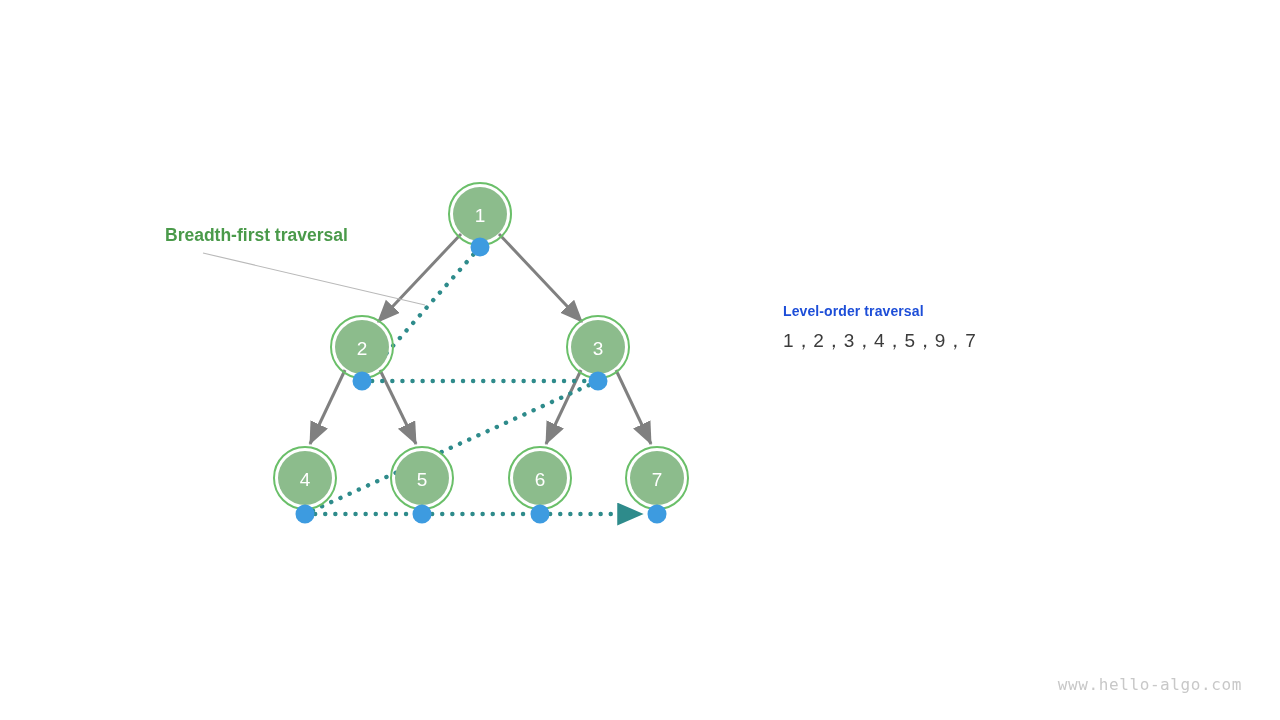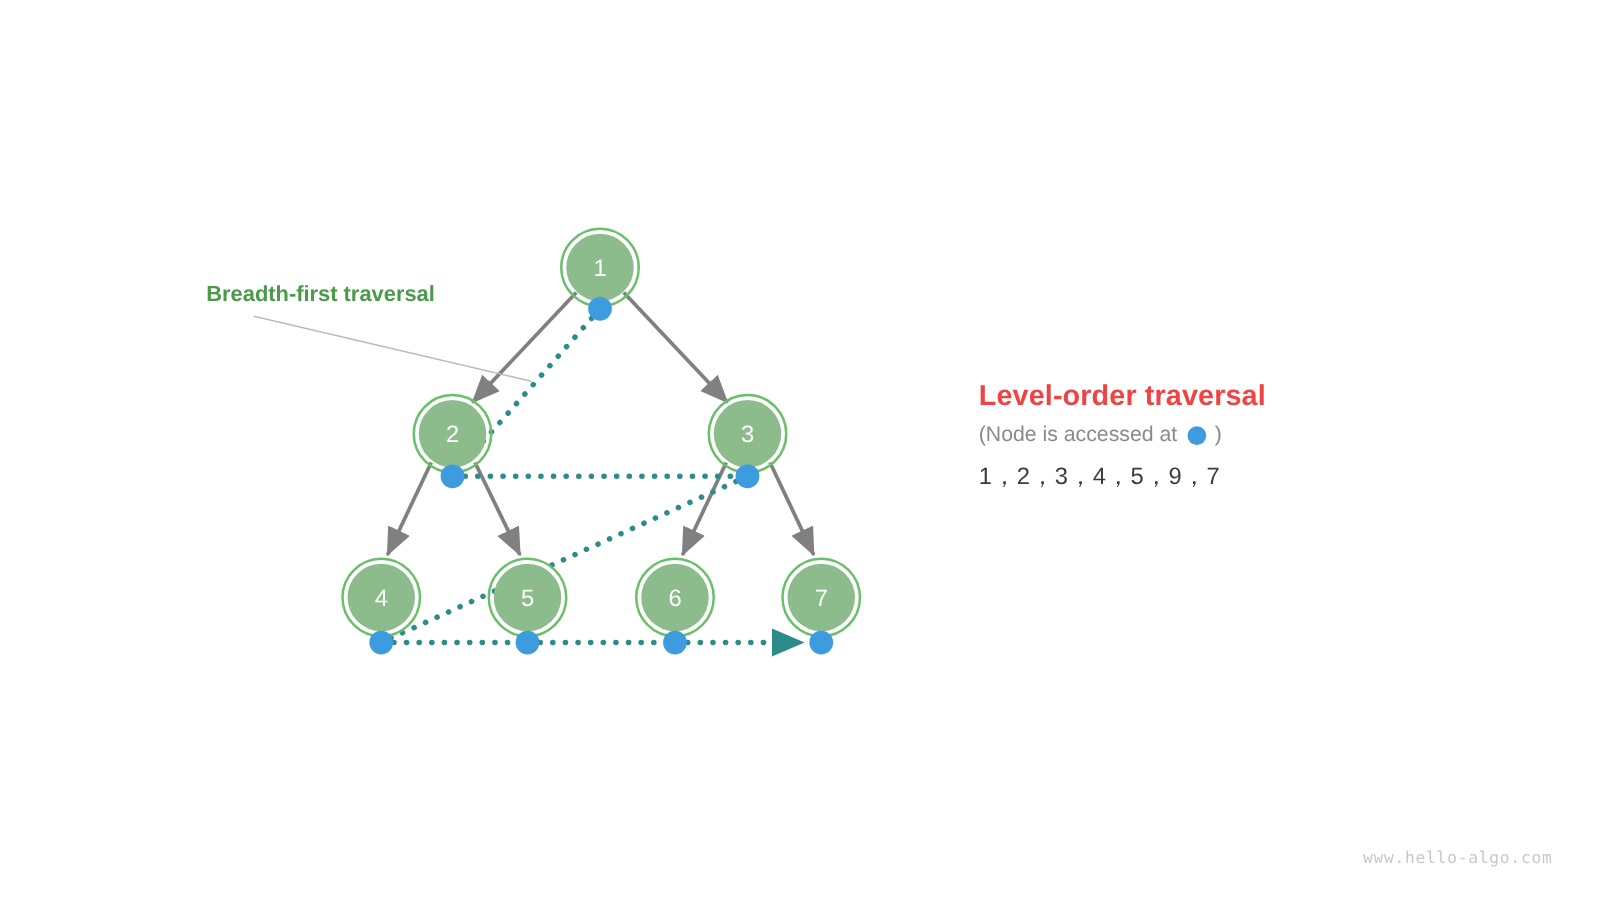--- a/index.html
+++ b/index.html
@@ -41,23 +41,23 @@
     fill: #4a9a4a;
   }
   
   #legend-panel {
     position: absolute;
     left: 783px;
     top: 303px;
     width: 420px;
   }
   #legend-title {
-    font-size: 23px;
+    font-size: 14px;
     font-weight: bold;
-    color: #ef4444;
+    color: #1d4ed8;
     letter-spacing: 0.1px;
     margin: 0 0 9px 0;
     white-space: nowrap;
   }
   #legend-note {
     font-size: 17px;
     color: #8a8a8a;
     margin: 0 0 10px 0;
     white-space: nowrap;
     display: flex;
@@ -78,21 +78,21 @@
     color: #3b3b3b;
     white-space: nowrap;
     margin: 0;
     letter-spacing: 0.4px;
   }
   #watermark {
     position: absolute;
     right: 38px;
     bottom: 26px;
     font-family: "DejaVu Sans Mono", "Liberation Mono", monospace;
-    font-size: 13px;
+    font-size: 16px;
     color: #c8c8c8;
     letter-spacing: 0.6px;
     white-space: nowrap;
   }
 </style>
 </head>
 <body>
 
 <div id="diagram-root">
 
@@ -180,23 +180,18 @@
       <circle cx="540" cy="514" r="9.5" fill="#3d9be0"></circle>
       <circle cx="657" cy="514" r="9.5" fill="#3d9be0"></circle>
     </g>
 
     <text class="bfs-label-text" x="165" y="241">Breadth-first traversal</text>
   </svg>
 
   <div id="legend-panel">
     <div id="legend-title">Level-order traversal</div>
 
-    <div id="legend-note">
-      <span>(Node is accessed at</span>
-      <span class="note-dot"></span>
-      <span>)</span>
-    </div>
 
     <div id="legend-sequence">1，2，3，4，5，9，7</div>
   </div>
 
   <div id="watermark">www.hello-algo.com</div>
 </div>
 
 </body></html>

